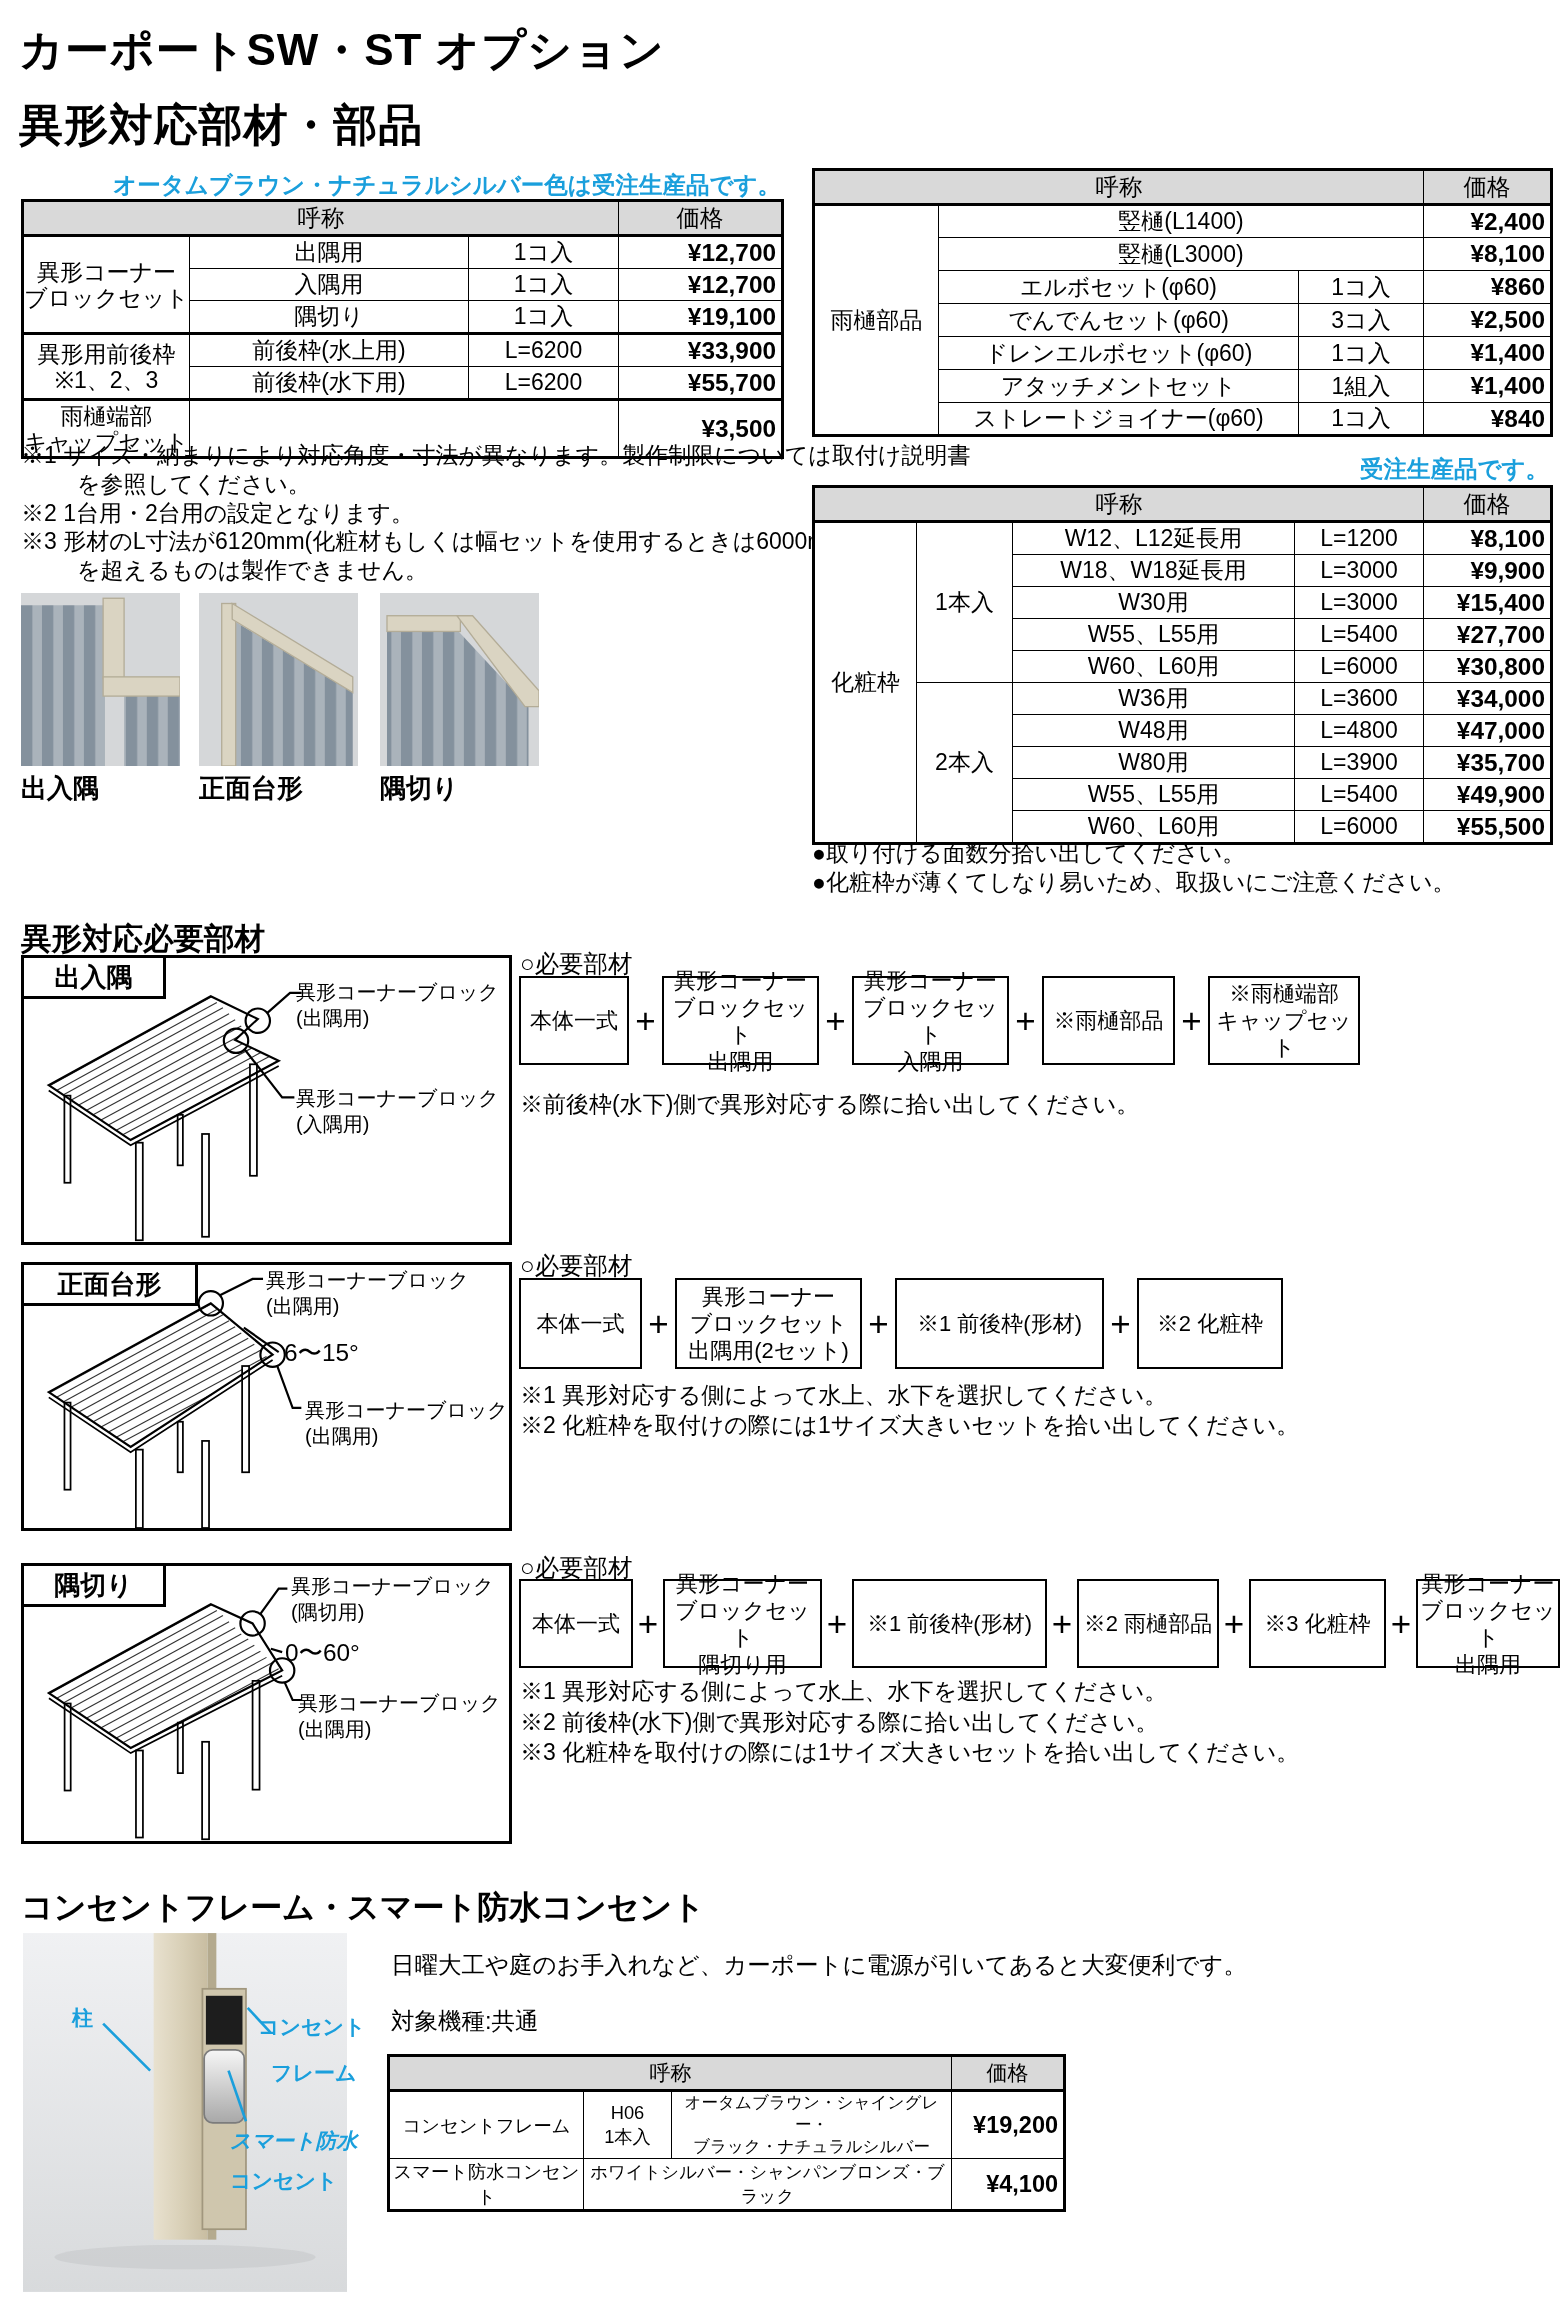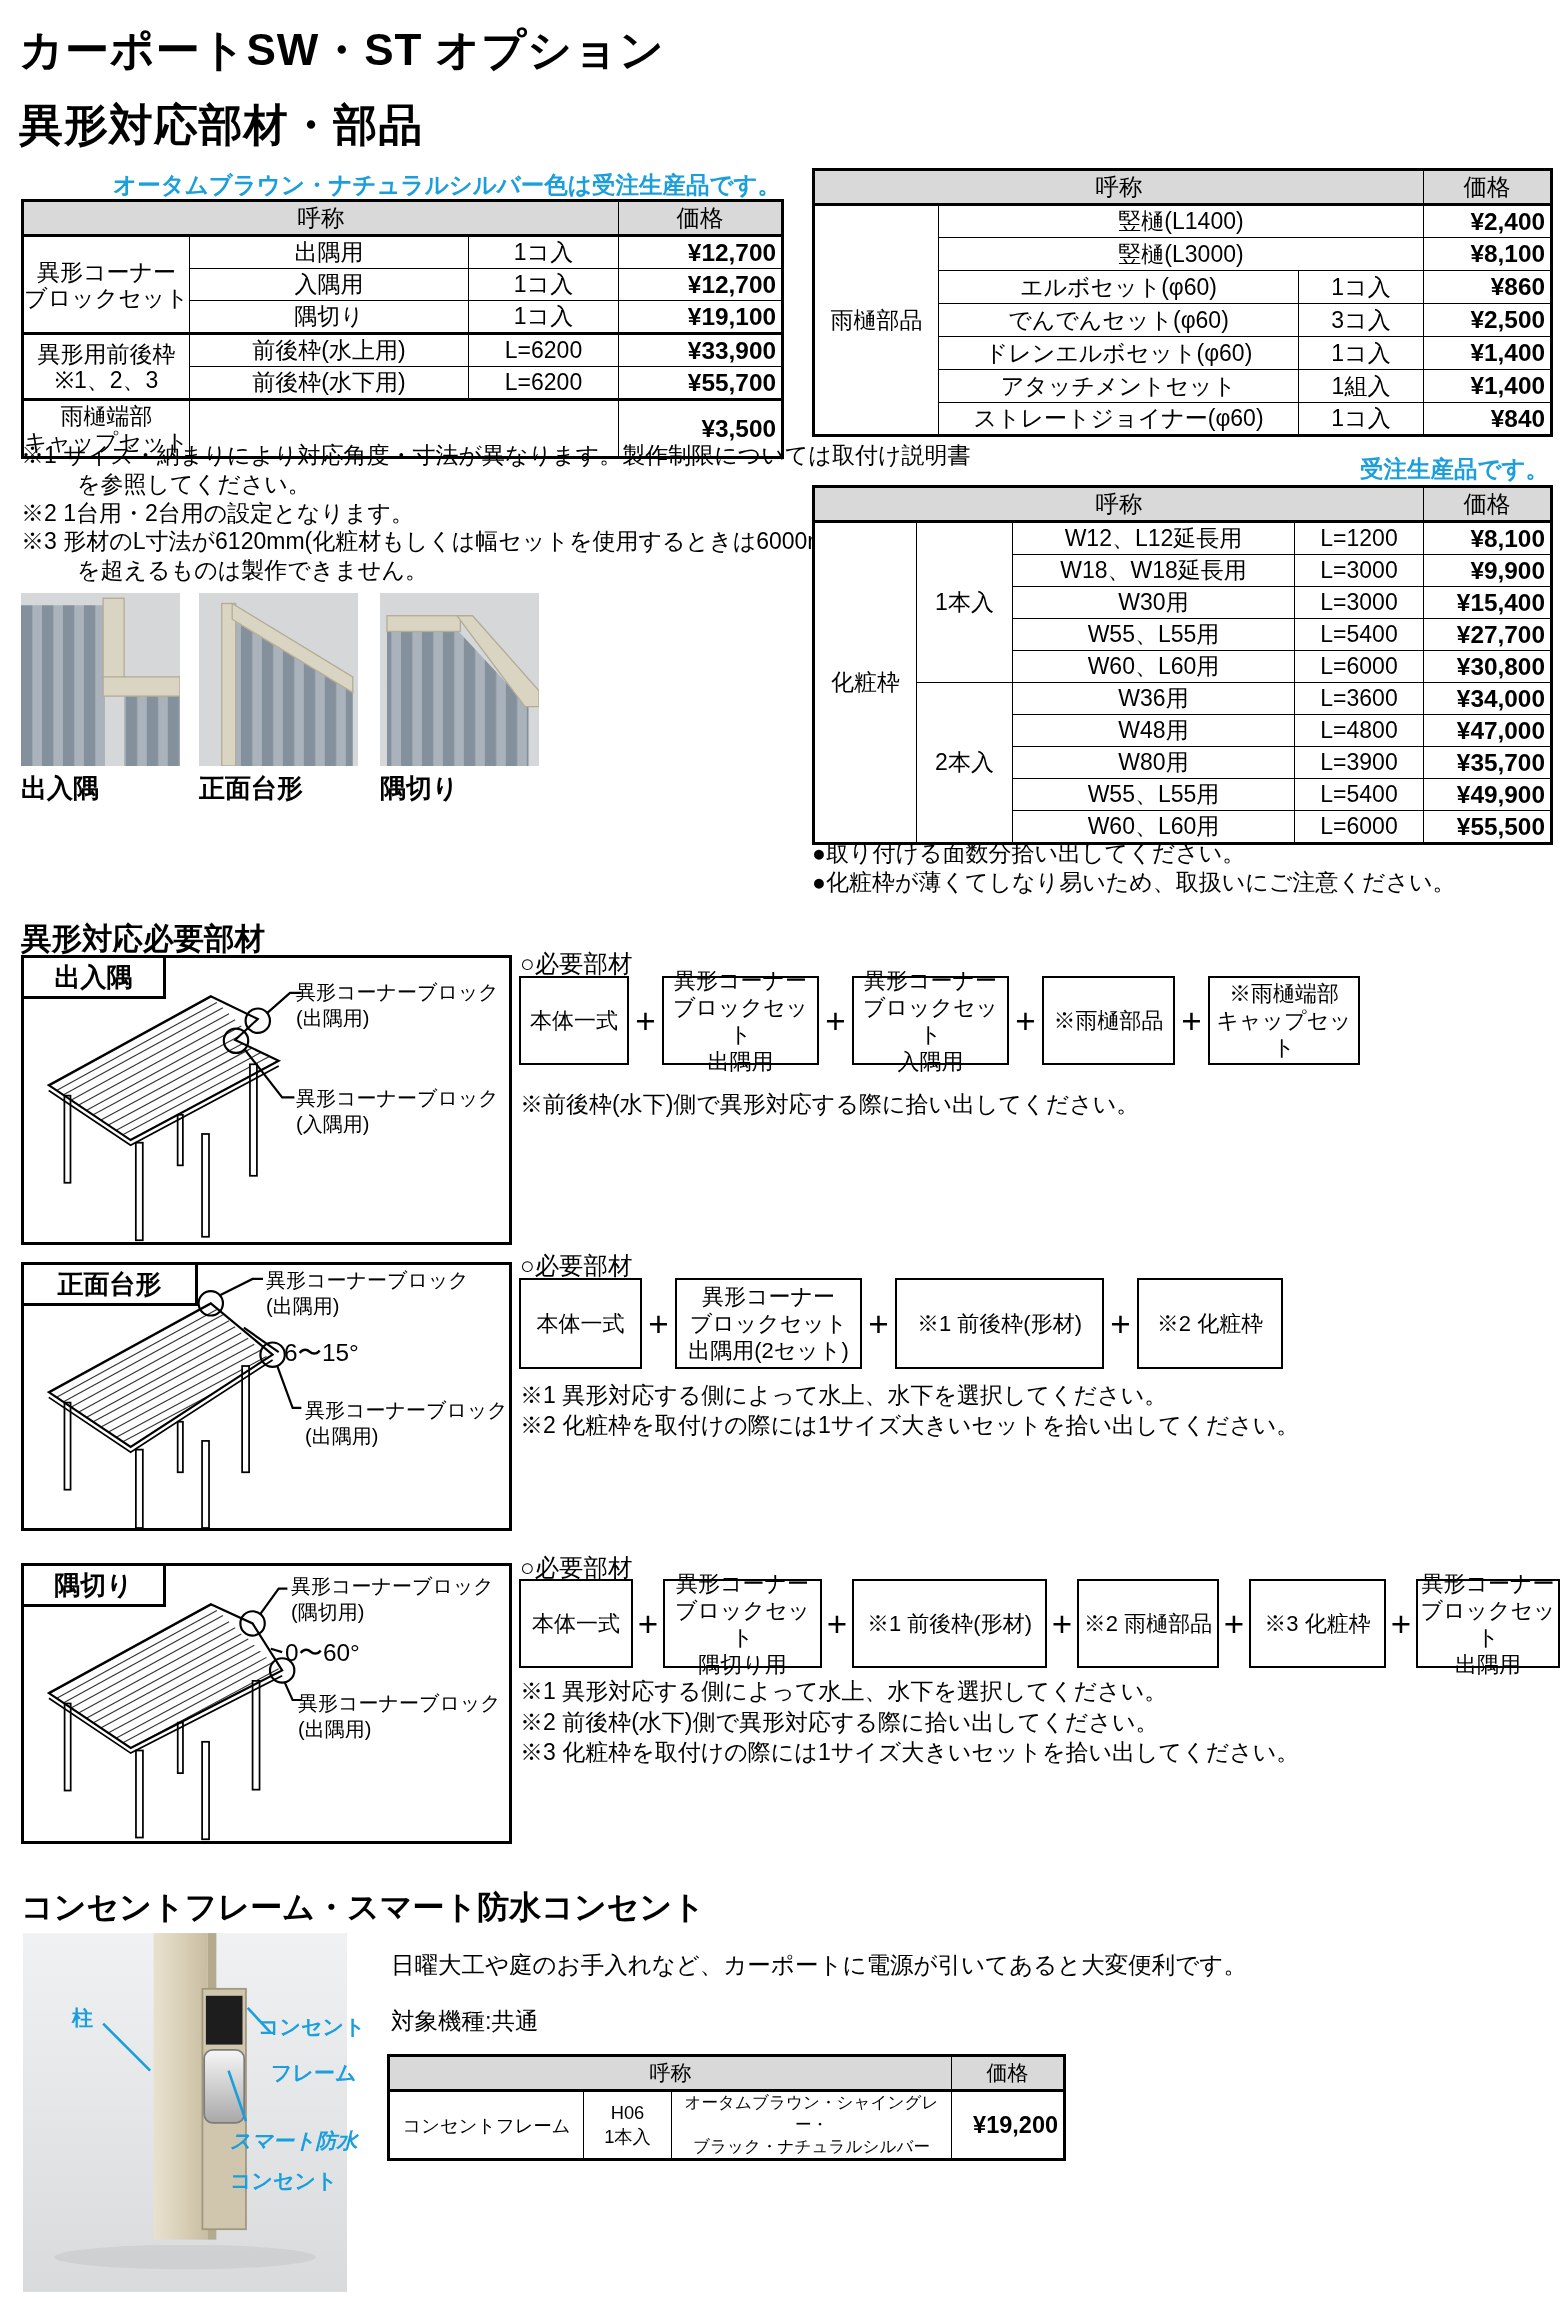--- a/index.html
+++ b/index.html
@@ -547,15 +547,20 @@
     <td class="tk">
       <div>H06</div>
       <div>1本入</div>
     </td>
     <td class="tk" style="font-size:16.6px;">
       <div>オータムブラウン・シャイングレー・</div>
       <div>ブラック・ナチュラルシルバー</div>
     </td>
     <td class="price tk">¥19,200</td>
   </tr>
+  <tr style="height:38px">
+    <td>スマート防水コンセント</td>
+    <td colspan="2" style="font-size:17.4px;">ホワイトシルバー・シャンパンブロンズ・ブラック</td>
+    <td class="price">¥4,100</td>
+  </tr>
 </tbody>
   </table>
 
 
 </body></html>

